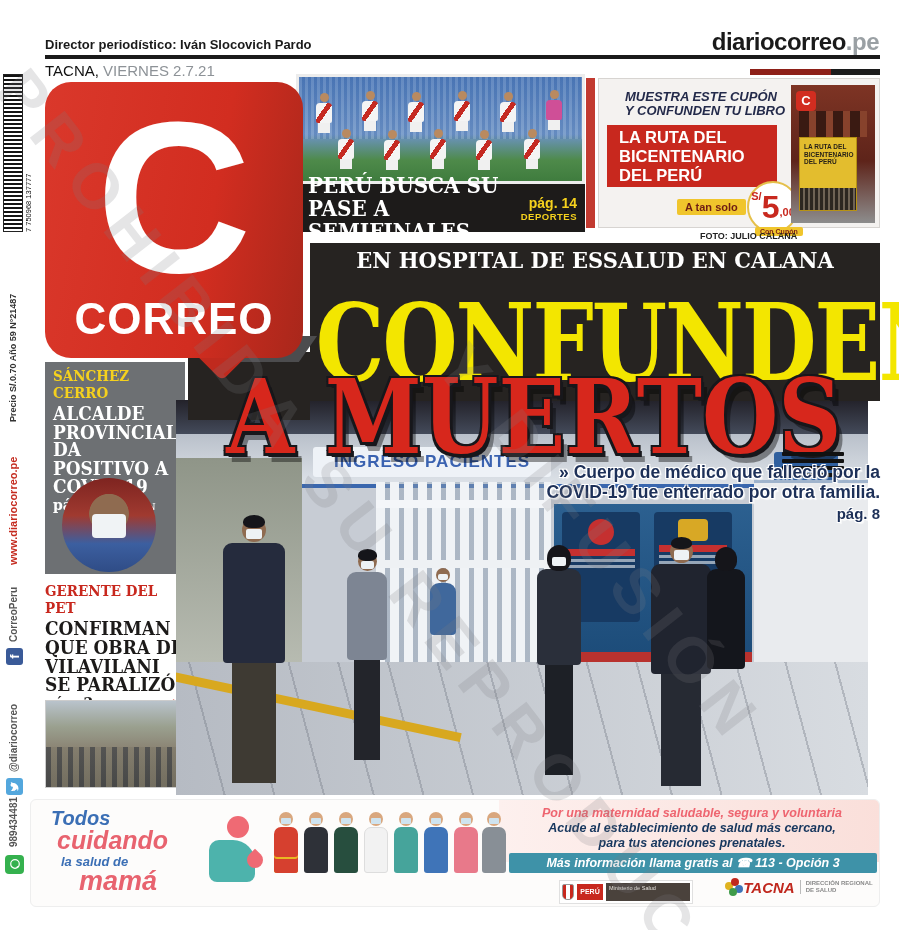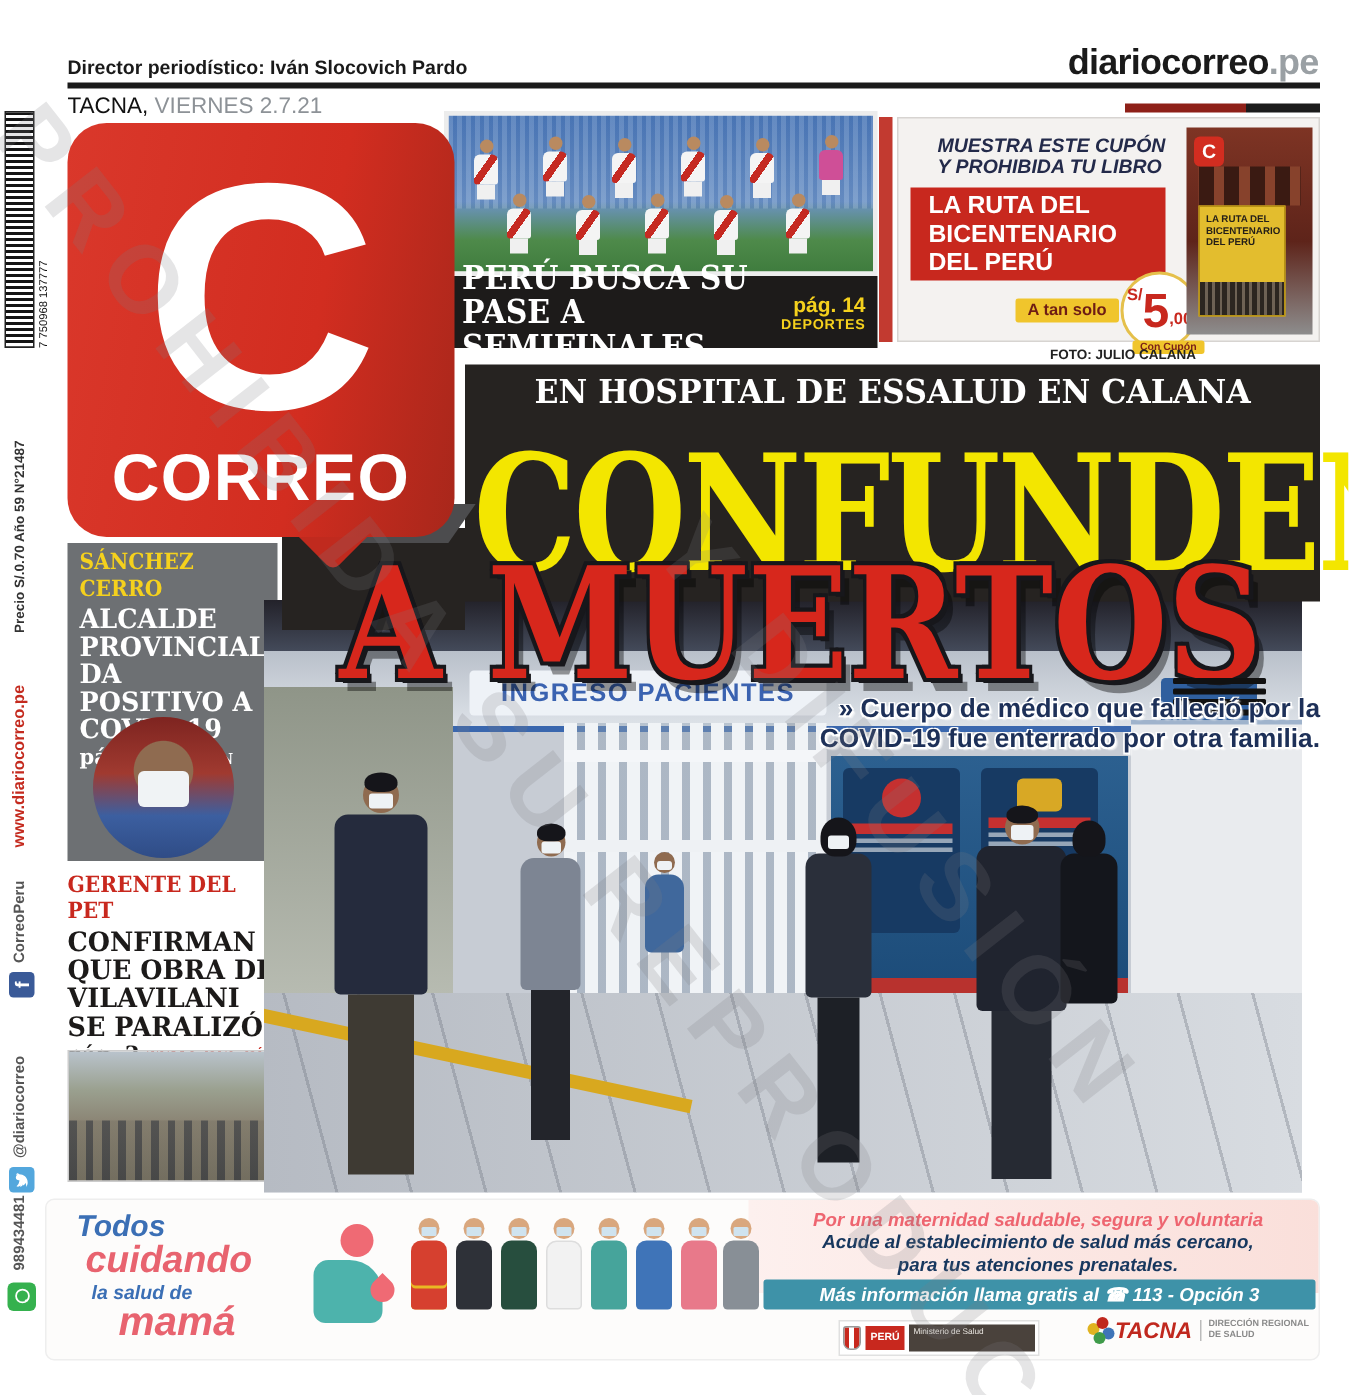--- a/index.html
+++ b/index.html
@@ -317,21 +317,21 @@
       <div class="pg">pág. 14</div>
       <div class="sec">DEPORTES</div>
     </div>
   </div>
   <div class="abs" id="divider-red"></div>
   <div class="abs" id="promo-topbar"></div>
 
   <div class="abs" id="promo">
     <div class="kick">
       <div>MUESTRA ESTE CUPÓN</div>
-      <div>Y PROHIBIDA TU LIBRO</div>
+      <div>Y CONFUNDEN TU LIBRO</div>
     </div>
     <div class="band">
       <div>LA RUTA DEL</div>
       <div>BICENTENARIO</div>
       <div>DEL PERÚ</div>
     </div>
     <div class="tansolo">A tan solo</div>
     <div class="pricecirc">
       <span class="s">S/</span><span class="v">5</span><span class="c">,00</span>
     </div>
@@ -453,20 +453,21 @@
 
   <div class="abs" id="menu-bars">
     <div></div>
       <div></div>
       <div></div>
       <div></div>
   </div>
   <div class="abs" id="caption">
     <div>» Cuerpo de médico que falleció por  la</div>
     <div>COVID-19 fue enterrado por otra familia.</div>
+    <div class="pg">pág. 8</div>
   </div>
 
   <div class="abs" id="banner">
     <div class="pinkpanel"></div>
     <div id="slogan">
       <div class="l1">Todos</div>
       <div class="l2">cuidando</div>
       <div class="l3">la salud de</div>
       <div class="l4">mamá</div>
     </div>

